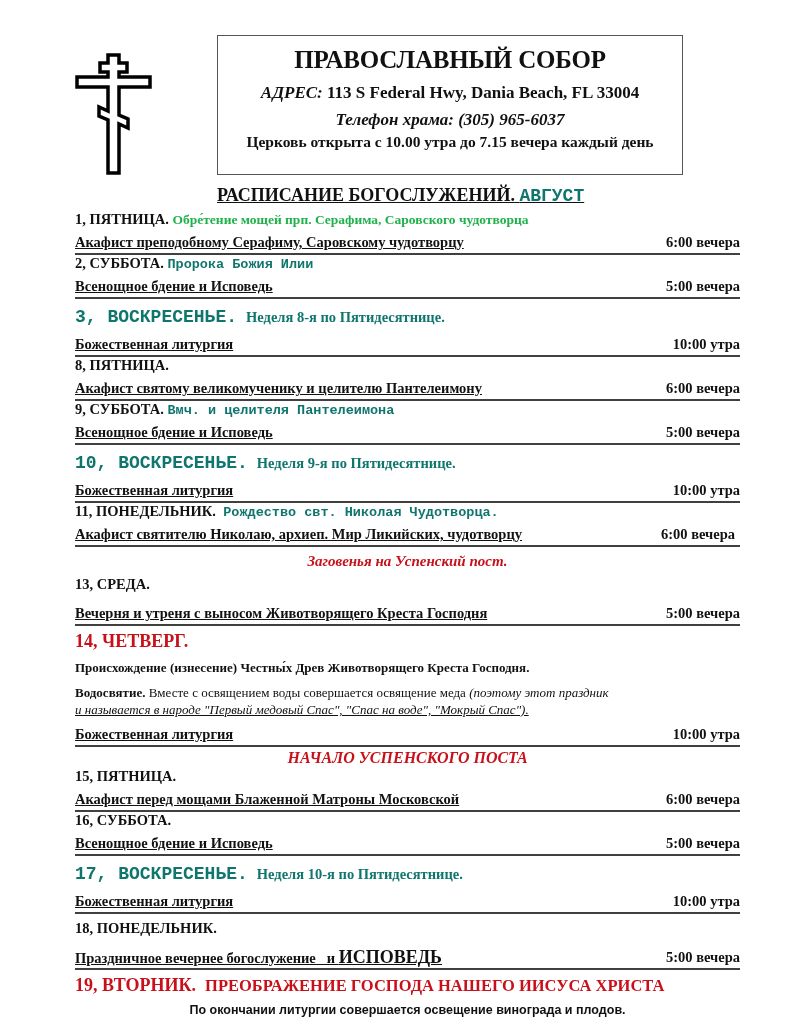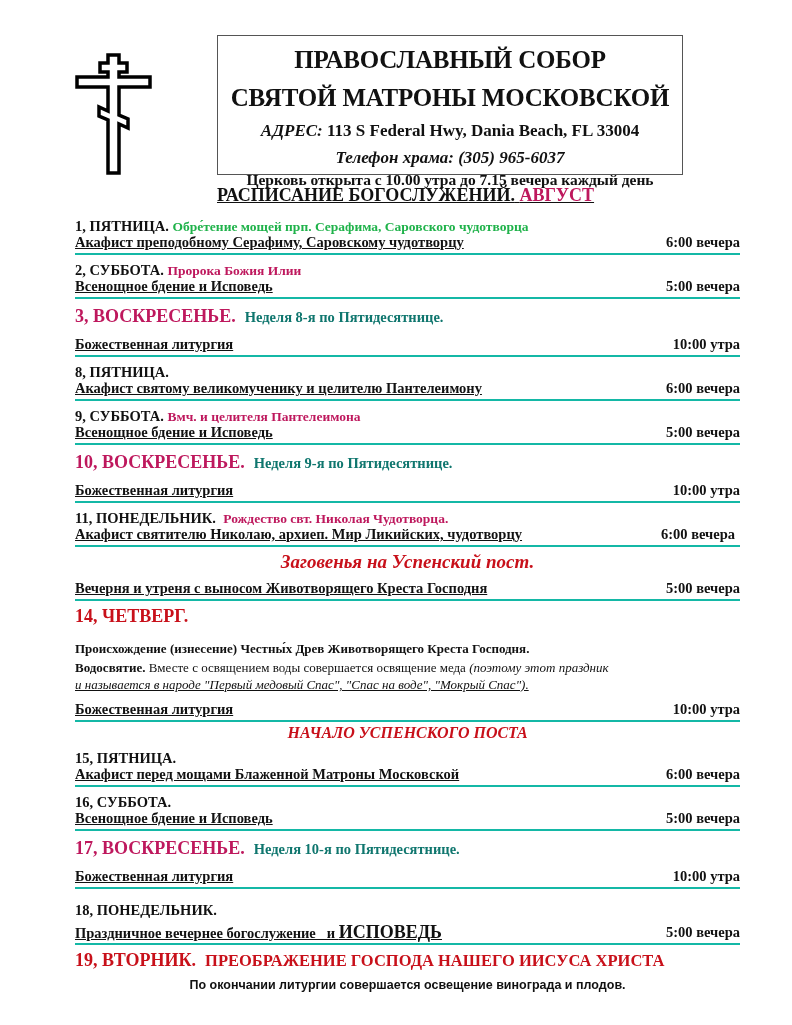--- a/index.html
+++ b/index.html
@@ -8,50 +8,49 @@
   .cross { position: absolute; left: 70px; top: 52px; width: 90px; height: 125px; }
   .header-box { position: absolute; left: 217px; top: 35px; width: 466px; height: 140px;
                 border: 1.5px solid #555; box-sizing: border-box; text-align: center; }
   .h-title { font-weight: bold; font-size: 25px; line-height: 29px; margin-top: 9px; letter-spacing: -0.2px; }
   .h-addr { font-weight: bold; font-size: 17px; margin-top: 9px; line-height: 20px; }
   .h-addr .lbl { font-style: italic; }
   .h-phone { font-weight: bold; font-style: italic; font-size: 17px; line-height: 20px; margin-top: 7px; }
   .h-hours { font-weight: bold; font-size: 15.5px; line-height: 20px; margin-top: 2px; }
   .sched-title { position: absolute; left: 217px; top: 185px; font-weight: bold; font-size: 18px;
                  text-decoration: underline; white-space: nowrap; }
-  .red { color: #be185d; }
+  .red { color: #0f766e; font-family: Liberation Mono, monospace; }
   .dred { color: #c8101a; }
   .green { color: #1fb24a; }
   .rows { position: absolute; left: 75px; top: 205px; width: 665px; }
   .r { position: relative; font-weight: bold; white-space: nowrap; }
-  .day { font-size: 14.5px; height: 21px; line-height: 30px; }
+  .day { font-size: 14.5px; height: 21px; line-height: 17px; }
   .day .note { font-size: 13.5px; }
   .sun { font-size: 18px; height: 27px; line-height: 27px; margin-top: 4px; }
   .sun .note { font-size: 14.5px; color: #0f766e; }
-  .svc { font-size: 14.5px; height: 21px; line-height: 21px; border-bottom: 2px solid #14b8a6; }
+  .svc { font-size: 14.5px; height: 21px; line-height: 21px; border-bottom: 2px solid #404040; }
   .svc .time { position: absolute; right: 0; top: 0; }
   .svc .name { text-decoration: underline; }
-  .center-note { text-align: center; font-style: italic; font-size: 19px; height: 21px; line-height: 21px; }
+  .center-note { text-align: center; font-style: italic; font-size: 15px; height: 21px; line-height: 21px; }
   .plain { font-size: 13px; line-height: 17px; }
   .plain .reg { font-weight: normal; }
   .plain .it { font-weight: normal; font-style: italic; margin-top: 44px; }
   .sans-note { font-family: "Liberation Sans", sans-serif; font-size: 12.5px; text-align: center; height: 22px; line-height: 22px; }
   .gap6 { margin-top: 6px; }
   .gap4 { margin-top: 4px; }
 </style>
 </head>
 <body>
 
 <svg class="cross" viewBox="0 0 90 125">
   <path d="M38 3 H49 V11 H57 V20 H49 V25 H80 V35 H49 V63 L58 67 V76 L49 72 V121 H38 V68 L29 64 V55 L38 59 V35 H7 V25 H38 V20 H30 V11 H38 Z" fill="#fff" stroke="#000" stroke-width="3.5" stroke-linejoin="miter"></path>
 </svg>
 
 <div class="header-box">
   <div class="h-title">ПРАВОСЛАВНЫЙ СОБОР</div>
-  <div class="h-title">СВЯТОЙ МАТРОНЫ МОСКОВСКОЙ</div>
   <div class="h-addr">
     <span class="lbl">АДРЕС:</span>
     <span>113 S Federal Hwy, Dania Beach, FL 33004</span>
   </div>
   <div class="h-phone">Телефон храма: (305) 965-6037</div>
   <div class="h-hours">Церковь открыта с 10.00 утра до 7.15 вечера каждый день</div>
 </div>
 
 <div class="sched-title">
   <span>РАСПИСАНИЕ БОГОСЛУЖЕНИЙ.</span>
@@ -117,20 +116,23 @@
     <span>11, ПОНЕДЕЛЬНИК.</span>&nbsp;
     <span class="note red">Рождество свт. Николая Чудотворца.</span>
   </div>
   <div class="r svc">
     <span class="name">Акафист святителю Николаю, архиеп. Мир Ликийских, чудотворцу</span>
     <span class="time" style="right:5px">6:00  вечера</span>
   </div>
 
   <div class="r center-note dred gap4">Заговенья на Успенский пост.</div>
 
+  <div class="r day gap4">
+    <span>13, СРЕДА.</span>
+  </div>
   <div class="r svc gap6">
     <span class="name">Вечерня и утреня с выносом Животворящего Креста Господня</span>
     <span class="time">5:00  вечера</span>
   </div>
 
   <div class="r sun dred" style="margin-top:2px">
     <span>14, ЧЕТВЕРГ.</span>
   </div>
   <div class="r day gap4" style="font-size:13px">Происхождение (изнесение) Честны́х Древ Животворящего Креста Господня.</div>
   <div class="r plain gap4">

